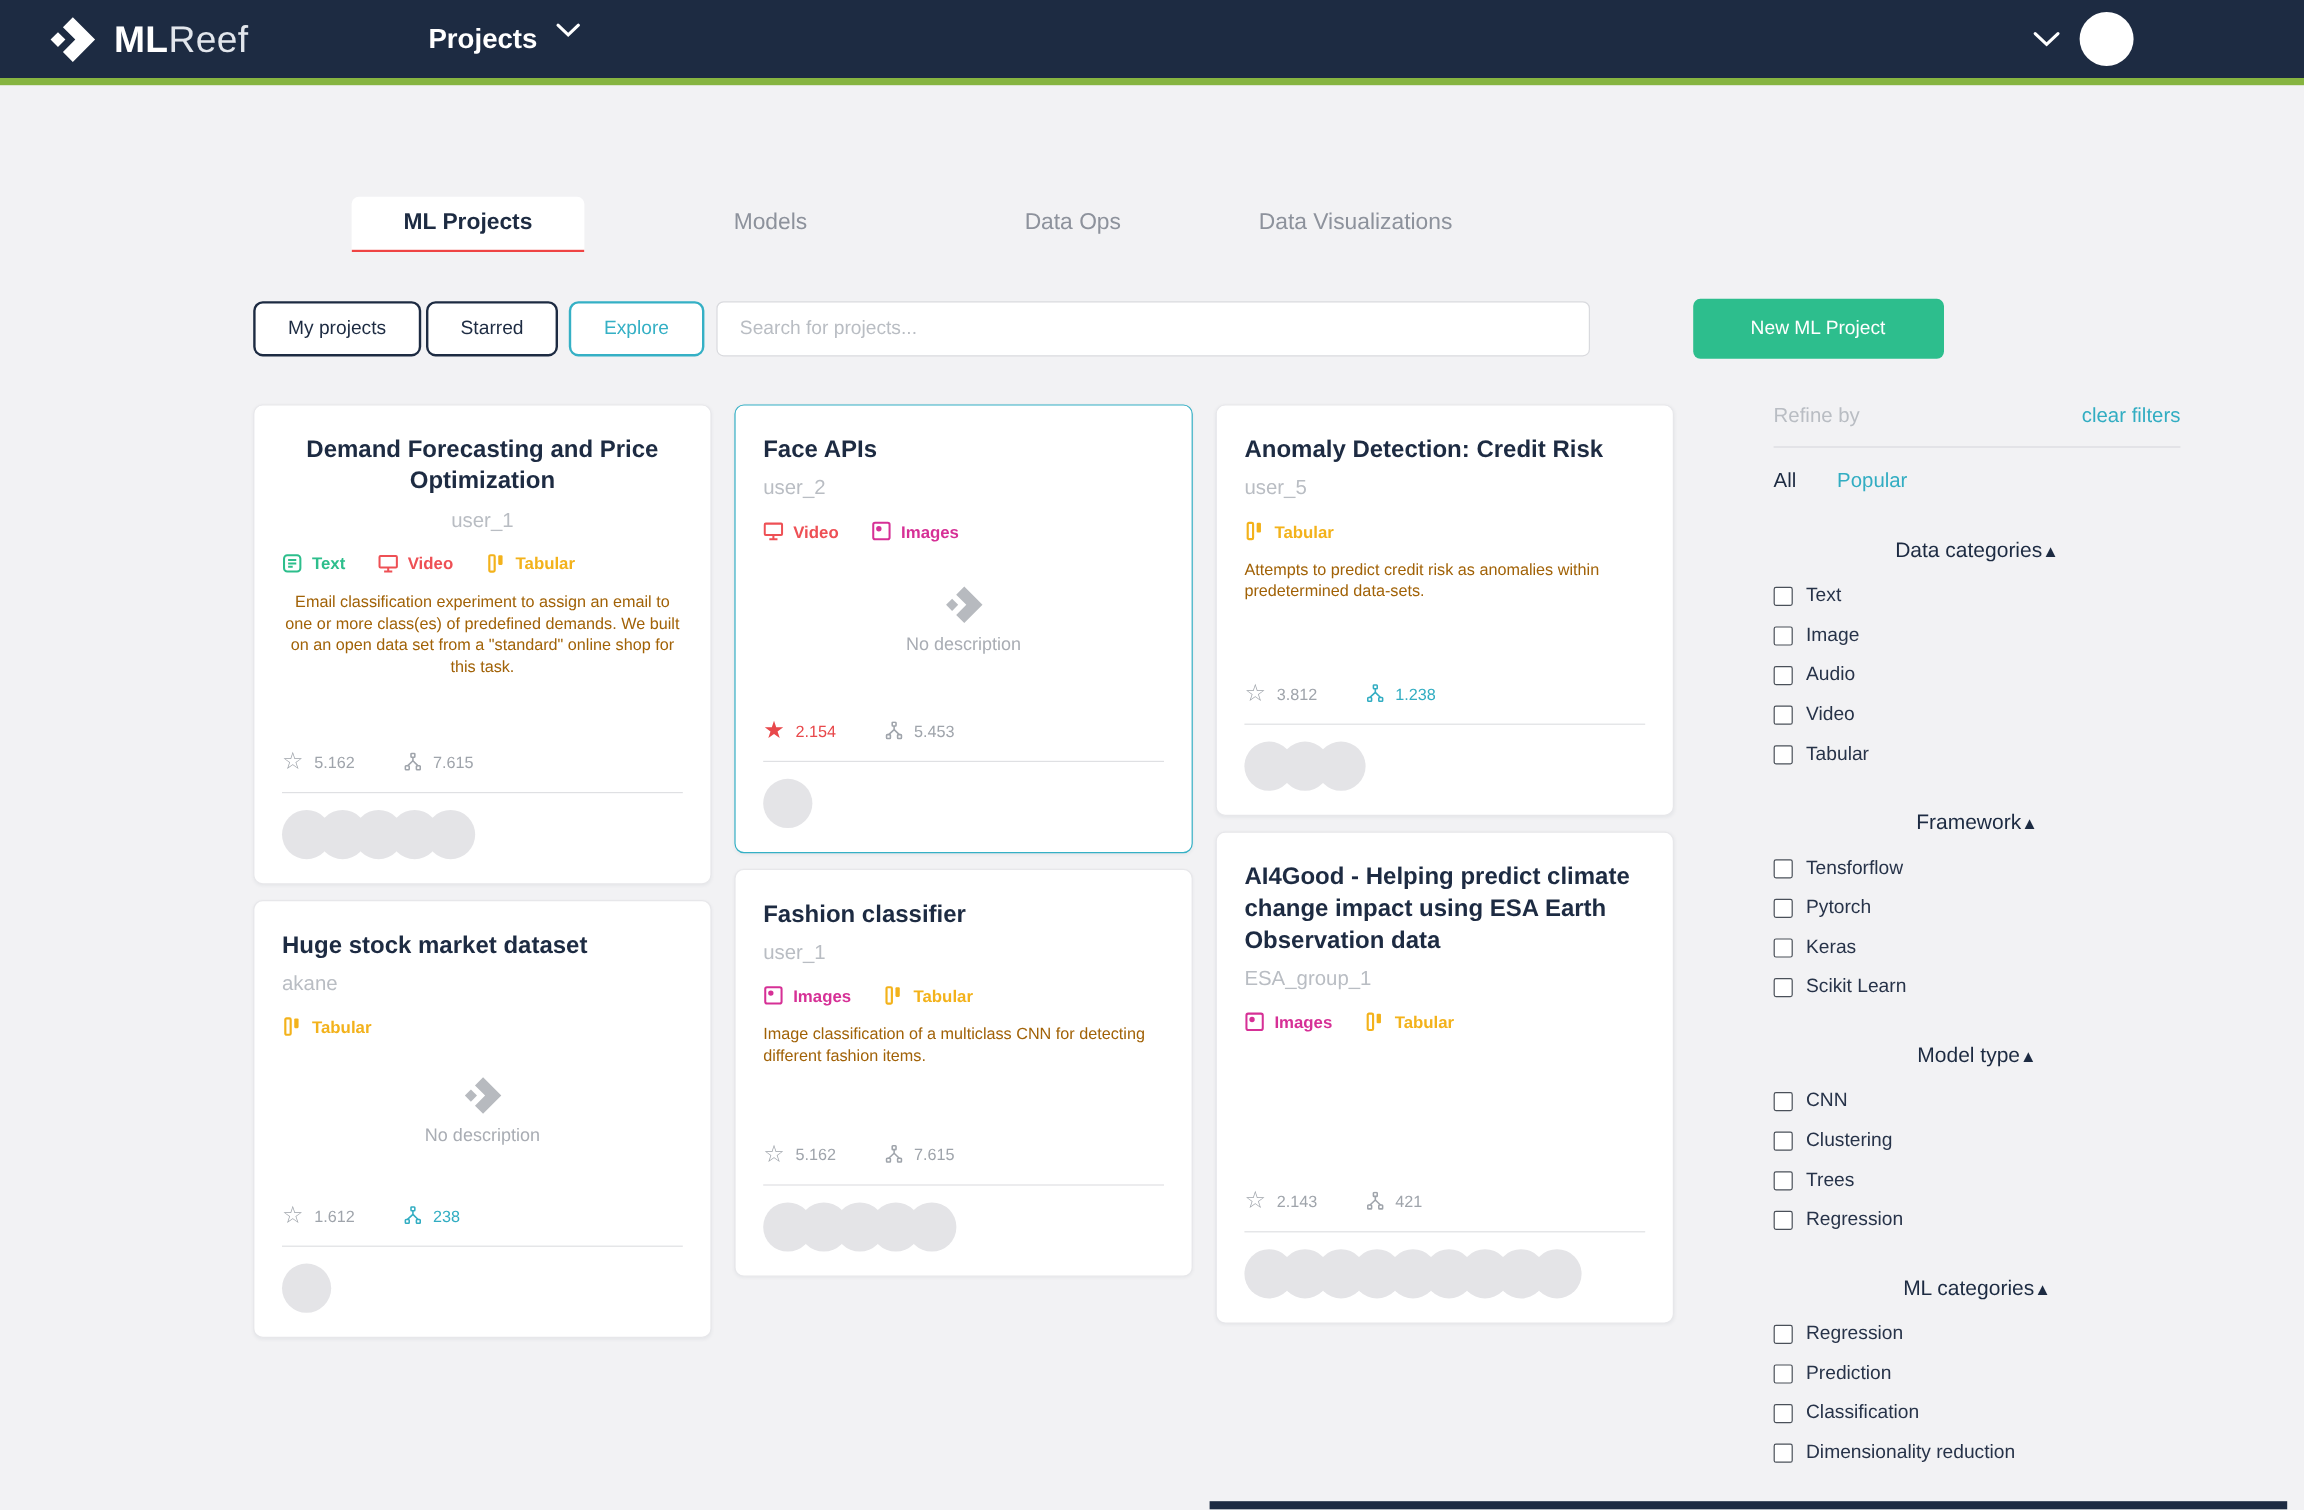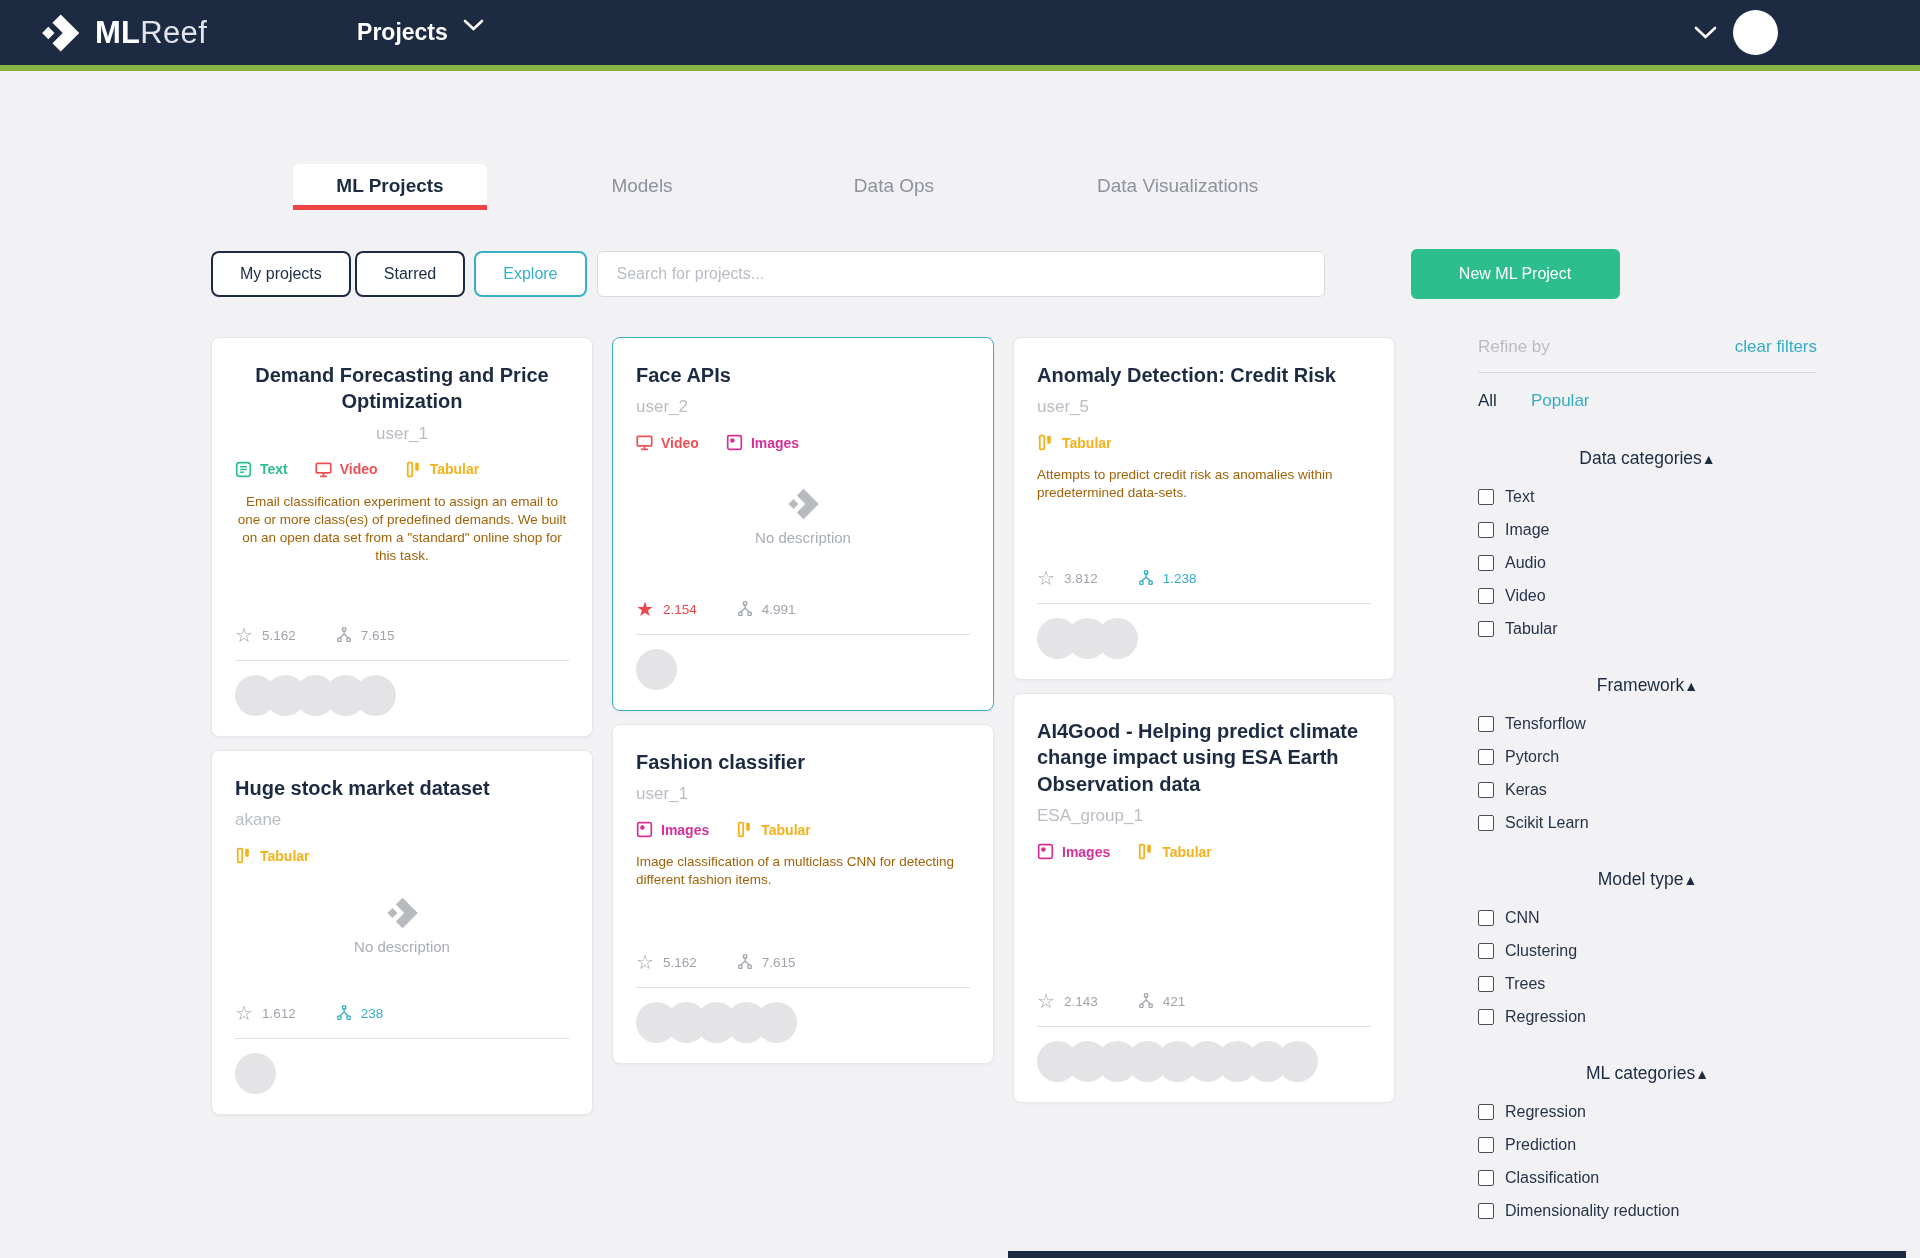--- a/index.html
+++ b/index.html
@@ -21,22 +21,22 @@
   .nav-right { margin-left:auto; display:flex; align-items:center; gap:16px; padding-right:142px; }
   .nav-avatar { width:45px; height:45px; border-radius:50%; background:#fff; cursor:pointer; }
   .chev svg { display:block; }
   .green-line { height:6px; background:#86b440; }
 
   
   .page { width:1606px; margin-left:211px; }
 
   .tabs { display:flex; gap:58px; margin-top:93px; margin-left:82px; }
   .tab { width:194px; text-align:center; font-size:19px; color:#8d929c; padding:11px 0 8px; cursor:pointer; border-bottom:5px solid transparent; }
-  .tab:last-child { width:auto;margin-left:48px; }
-  .tab.active { background:#fff; color:#1d2b42; font-weight:bold; border-radius:6px 6px 0 0; border-bottom:5px solid #ef4444; }
+  .tab:last-child { width:auto; }
+  .tab.active { background:#fff; color:#1d2b42; font-weight:bold; border-radius:6px 6px 0 0; border-bottom:2px solid #ef4444; }
 
   .toolbar { display:flex; align-items:center; margin-top:39px; }
   .btn-filter { height:46px; padding:0 27px; background:#fff; border:2px solid #1d2b42; border-radius:8px; font-size:16px; color:#1d2b42; font-family:inherit; cursor:pointer; }
   .btn-filter.starred { margin-left:4px; }
   .btn-filter.explore { margin-left:9px; border-color:#35b0c5; color:#35b0c5; }
   .search-input { margin-left:10px; width:728px; height:46px; border:1px solid #d9dade; border-radius:6px; background:#fff; padding:0 19px; font-size:16px; font-family:inherit; color:#3d4754; }
   .search-input::placeholder { color:#b9bdc3; }
   .btn-new { margin-left:86px; width:209px; height:50px; background:#2dbe8d; color:#fff; border:none; border-radius:6px; font-size:16px; font-family:inherit; cursor:pointer; }
 
   .content { display:flex; margin-top:38px; align-items:flex-start; }
@@ -281,21 +281,21 @@
         <span class="star-glyph">★</span>
         <span class="stat-num">2.154</span>
       </span>
       <span class="stat fork">
         <svg viewBox="0 0 16 16" fill="none" stroke="currentColor" stroke-width="1.3">
           <rect x="6.5" y="0.8" width="3.2" height="3.2" rx="0.6"></rect>
           <rect x="1.8" y="11.2" width="3.2" height="3.2" rx="0.6"></rect>
           <rect x="11" y="11.2" width="3.2" height="3.2" rx="0.6"></rect>
           <path d="M8.1 4 V7 M8.1 7 L3.6 11.2 M8.1 7 L12.4 11.2"></path>
         </svg>
-        <span class="stat-num">4.991</span>
+        <span class="stat-num">5.453</span>
       </span>
     </div>
     <hr class="card-divider">
     <div class="card-avatars">
               <div class="avatar-circle"></div>
             </div>
   </article>
 
   <article class="card" style="min-height: 340px;">
     <h3 class="card-title">Fashion classifier</h3>

